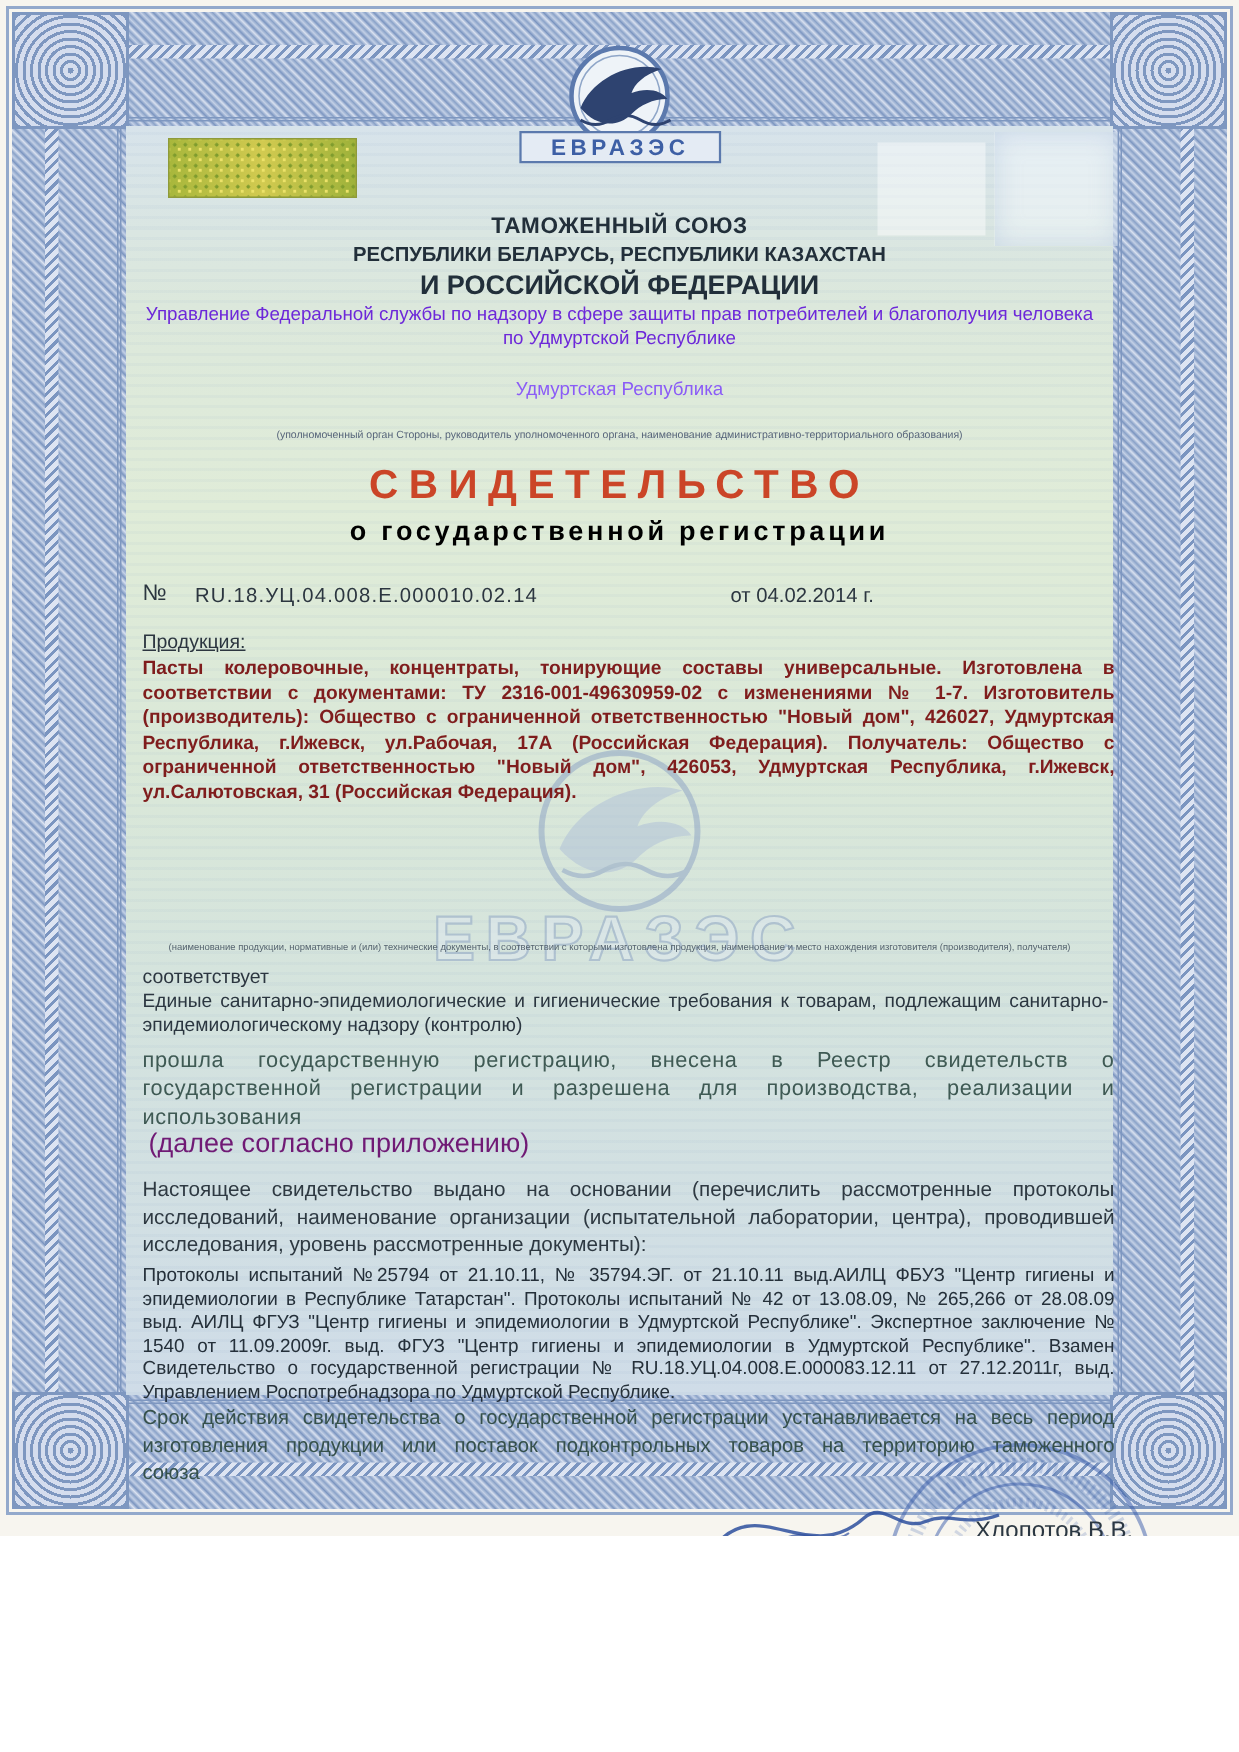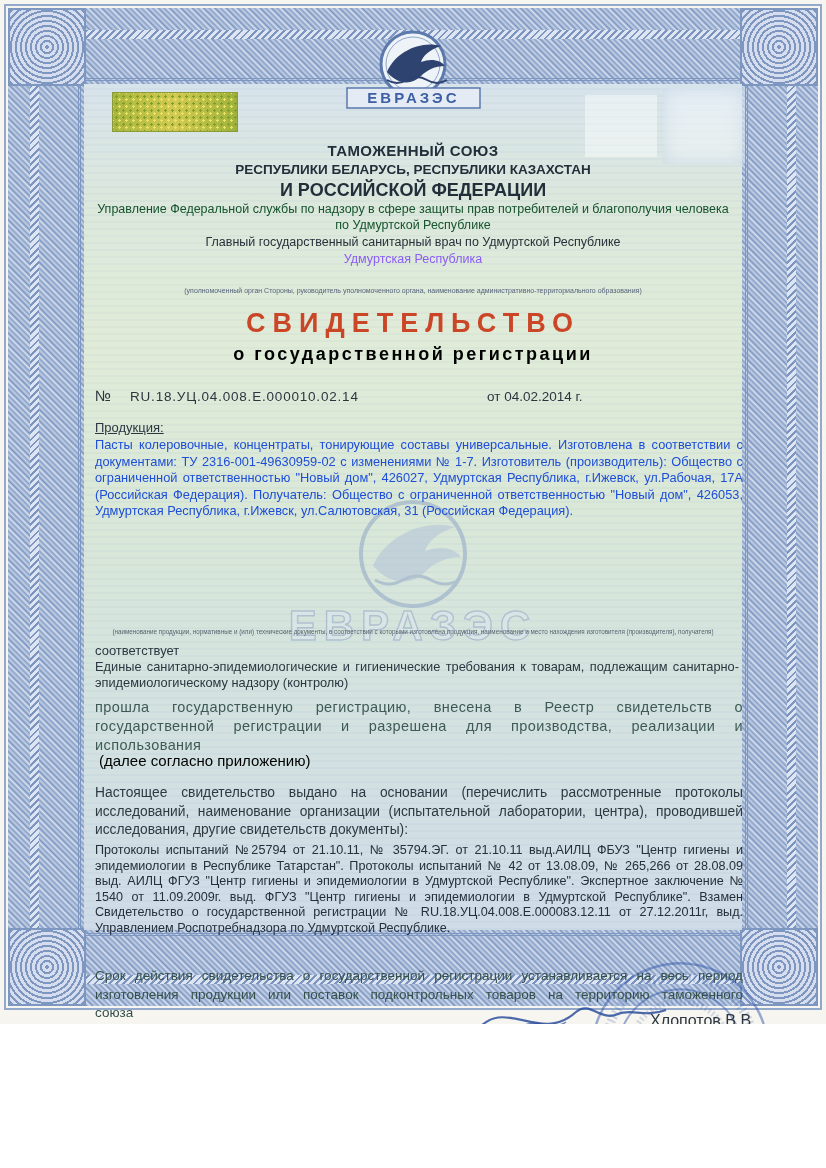--- a/index.html
+++ b/index.html
@@ -58,41 +58,41 @@
   .logo { position:absolute; left:341px; top:28px; width:145px; height:88px; z-index:5; }
   .watermark { position:absolute; left:263px; top:498px; width:300px; height:150px; z-index:3; opacity:.5; }
   .stamp { position:absolute; left:555px; top:952px; width:235px; height:205px; z-index:3; opacity:.8; }
   .signature-svg { position:absolute; left:468px; top:988px; width:205px; height:64px; z-index:4; }
   
   .t { position:absolute; z-index:4; }
   .center { left:89px; width:648px; text-align:center; }
   .h1 { top:142px; font-size:15px; font-weight:bold; color:#222f3a; letter-spacing:.4px; }
   .h2 { top:162px; font-size:13.5px; font-weight:bold; color:#222f3a; }
   .h3 { top:180px; font-size:18px; font-weight:bold; color:#222f3a; }
-  .auth1 { top:201px; font-size:12.5px; line-height:16px; color:#14532d; }
+  .auth1 { top:201px; font-size:12.5px; line-height:16px; color:#6d28d9; }
   .auth2 { top:235px; font-size:12.5px; color:#26313b; }
   .auth3 { top:252px; font-size:12.5px; color:#8b5cf6; }
   .hcap { top:287px; font-size:7px; color:#56647a; }
   .title { top:308px; font-size:27px; font-weight:bold; letter-spacing:7px; color:#cb4527; }
   .subtitle { top:344px; font-size:18px; font-weight:bold; letter-spacing:2.5px; color:#000000; }
   .numlabel { left:95px; top:387px; font-size:15px; }
   .numvalue { left:130px; top:389px; font-size:13.5px; letter-spacing:.8px; }
   .datetext { left:487px; top:389px; font-size:13.5px; }
   .prodlabel { left:95px; top:420px; font-size:13px;text-decoration:underline; }
-  .prodtext { left:95px; top:437px; width:648px; font-size:12.8px; line-height:16.5px; text-align:justify; color:#1d4ed8; }
+  .prodtext { left:95px; top:437px; width:648px; font-size:12.8px; line-height:16.5px; text-align:justify; color:#7f1d1d;font-weight:bold; }
   .prodcap { top:628px; font-size:6.3px; color:#55636f; }
   .conflead { left:95px; top:643px; font-size:13px; }
   .conftext { left:95px; top:659px; width:644px; font-size:12.8px; line-height:16px; text-align:justify; color:#2b3640; }
   .regtext { left:95px; top:698px; width:648px; font-size:14.5px; line-height:19px; text-align:justify;
              color:#3f5a54; letter-spacing:.4px; word-spacing:4px; }
-  .regnote { left:99px; top:752px; font-size:15px; color:#000000; }
+  .regnote { left:99px; top:752px; font-size:18px; color:#701a75; }
   .basisintro { left:95px; top:784px; width:648px; font-size:13.8px; line-height:18.5px; text-align:justify; color:#2e3942; }
   .basistext { left:95px; top:843px; width:648px; font-size:12.6px; line-height:15.6px; text-align:justify; color:#25303a; }
   .validity { left:95px; top:936px; width:648px; font-size:13.5px; line-height:18.5px; text-align:justify;
-              color:#35504b; word-spacing:3px;margin-top:31px; }
+              color:#35504b; word-spacing:3px; }
   .siglabel { left:95px; top:1004px; width:300px; font-size:12.5px; line-height:17px; text-align:justify; color:#36424c; }
   .signer { left:650px; top:1012px; font-size:16px; color:#2b3742; z-index:6; }
   .sigline { left:480px; top:1044px; width:165px; border-top:1px solid #55606a; height:0; z-index:5; }
   .sigcap { left:508px; top:1047px; font-size:8px; color:#47535f; z-index:5; }
   .mp { left:694px; top:1051px; font-size:13px; letter-spacing:2px; color:#3b4a6b; z-index:6; }
   .serial { left:388px; top:1050px; font-family:"DejaVu Serif", serif; font-size:19px; font-weight:bold;
             color:#bf382a; letter-spacing:2.5px; z-index:5; }
   .printnote { left:488px; top:1155px; font-size:7.5px; color:#7787a8; z-index:2; white-space:nowrap; }
 </style>
 </head>
@@ -128,21 +128,20 @@
     <circle cx="150" cy="56" r="52" fill="none" stroke="#8aa0c4" stroke-width="4"></circle>
     <path d="M110 68 C122 38 162 20 192 29 C174 35 165 44 162 53 C177 47 192 50 198 59 C183 59 171 65 162 74 C147 89 126 86 110 68 Z" fill="#aebfd8"></path>
     <path d="M112 82 q14 8 28 0 q14 -8 28 0 q14 8 28 0" stroke="#8aa0c4" fill="none" stroke-width="3"></path>
     <text x="150" y="142" text-anchor="middle" font-size="42" font-weight="bold" fill="#dfe8f0" stroke="#8aa0c4" stroke-width="1.4" letter-spacing="7">ЕВРАЗЭС</text>
   </svg>
 
   <div class="t center h1">ТАМОЖЕННЫЙ СОЮЗ</div>
   <div class="t center h2">РЕСПУБЛИКИ БЕЛАРУСЬ, РЕСПУБЛИКИ КАЗАХСТАН</div>
   <div class="t center h3">И РОССИЙСКОЙ ФЕДЕРАЦИИ</div>
   <div class="t center auth1">Управление Федеральной службы по надзору в сфере защиты прав потребителей и благополучия человека по Удмуртской Республике</div>
-  <div class="t center auth2">Главный государственный санитарный врач по Удмуртской Республике</div>
   <div class="t center auth3">Удмуртская Республика</div>
   <div class="t center hcap">(уполномоченный орган Стороны, руководитель уполномоченного органа, наименование административно-территориального образования)</div>
 
   <div class="t center title">СВИДЕТЕЛЬСТВО</div>
   <div class="t center subtitle">о государственной регистрации</div>
 
   <div class="t numlabel">№</div>
   <div class="t numvalue">RU.18.УЦ.04.008.Е.000010.02.14</div>
   <div class="t datetext">
     <span>от</span>
@@ -152,21 +151,21 @@
   <div class="t prodlabel">Продукция:</div>
   <div class="t prodtext">Пасты колеровочные, концентраты, тонирующие составы универсальные. Изготовлена в соответствии с документами: ТУ 2316-001-49630959-02 с изменениями № 1-7. Изготовитель (производитель): Общество с ограниченной ответственностью "Новый дом", 426027, Удмуртская Республика, г.Ижевск, ул.Рабочая, 17А (Российская Федерация).  Получатель: Общество с ограниченной ответственностью "Новый дом", 426053, Удмуртская Республика, г.Ижевск, ул.Салютовская, 31 (Российская Федерация).</div>
   <div class="t center prodcap">(наименование продукции, нормативные и (или) технические документы, в соответствии с которыми изготовлена продукция, наименование и место нахождения изготовителя (производителя), получателя)</div>
 
   <div class="t conflead">соответствует</div>
   <div class="t conftext">Единые санитарно-эпидемиологические и гигиенические требования к товарам, подлежащим санитарно-эпидемиологическому надзору (контролю)</div>
 
   <div class="t regtext">прошла государственную регистрацию, внесена в Реестр свидетельств о государственной регистрации и разрешена для производства, реализации и использования</div>
   <div class="t regnote">(далее согласно приложению)</div>
 
-  <div class="t basisintro">Настоящее свидетельство выдано на основании (перечислить рассмотренные протоколы исследований, наименование организации (испытательной лаборатории, центра), проводившей исследования, другие свидетельств документы):</div>
+  <div class="t basisintro">Настоящее свидетельство выдано на основании (перечислить рассмотренные протоколы исследований, наименование организации (испытательной лаборатории, центра), проводившей исследования, уровень рассмотренные документы):</div>
   <div class="t basistext">Протоколы испытаний №25794 от 21.10.11, № 35794.ЭГ. от 21.10.11 выд.АИЛЦ ФБУЗ "Центр гигиены и эпидемиологии в Республике Татарстан". Протоколы испытаний № 42 от 13.08.09, № 265,266 от 28.08.09 выд. АИЛЦ ФГУЗ "Центр гигиены и эпидемиологии в Удмуртской Республике". Экспертное заключение № 1540 от 11.09.2009г. выд. ФГУЗ "Центр гигиены и эпидемиологии в Удмуртской Республике". Взамен Свидетельство о государственной регистрации № RU.18.УЦ.04.008.Е.000083.12.11 от 27.12.2011г, выд. Управлением Роспотребнадзора по Удмуртской Республике.</div>
 
   <div class="t validity">Срок действия свидетельства о государственной регистрации устанавливается на весь период изготовления продукции или поставок подконтрольных товаров на территорию таможенного союза</div>
 
 
   <svg class="stamp" viewBox="0 0 235 205">
     <g stroke="#3358a8" fill="none" opacity="0.6" transform="rotate(-8 120 100)">
       <circle cx="125" cy="100" r="88" stroke-width="2.5"></circle>
       <circle cx="125" cy="100" r="62" stroke-width="2"></circle>
       <circle cx="125" cy="100" r="75" stroke-width="9" stroke-dasharray="2 2.6" opacity="0.45"></circle>

